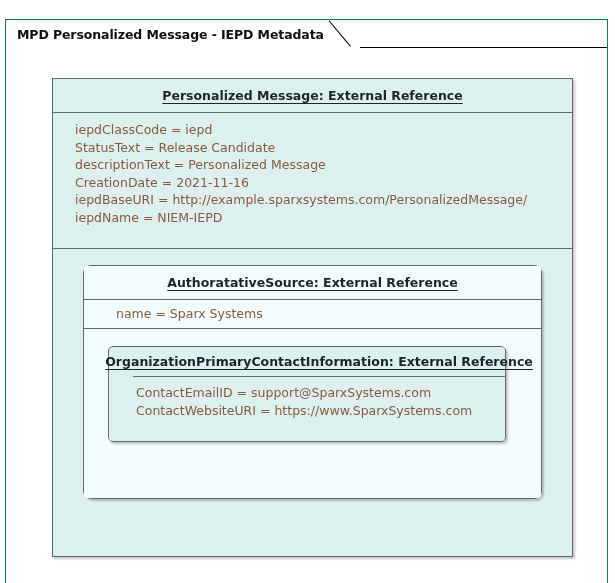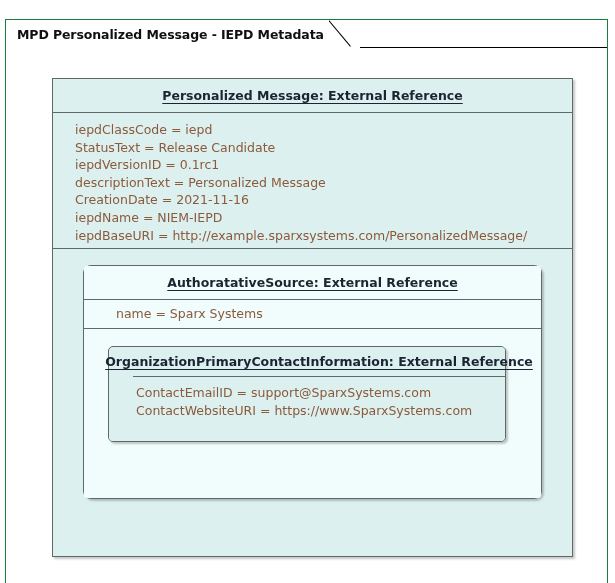--- a/index.html
+++ b/index.html
@@ -204,25 +204,24 @@
 
   <div class="objbox" id="box-personalized-message">
 
     <div class="hdr">
       <span class="hdr-text">Personalized Message: External Reference</span>
     </div>
 
     <div class="body">
       <div class="attr">iepdClassCode = iepd</div>
       <div class="attr">StatusText = Release Candidate</div>
-      <div class="attr">iepdVersionID = 0.1rc1</div>
       <div class="attr">descriptionText = Personalized Message</div>
       <div class="attr">CreationDate = 2021-11-16</div>
+      <div class="attr">iepdBaseURI = http://example.sparxsystems.com/PersonalizedMessage/</div>
       <div class="attr">iepdName = NIEM-IEPD</div>
-      <div class="attr">iepdBaseURI = http://example.sparxsystems.com/PersonalizedMessage/</div>
     </div>
 
     <div class="nest">
 
       <div class="objbox" id="box-authoratative-source">
 
         <div class="hdr">
           <span class="hdr-text">AuthoratativeSource: External Reference</span>
         </div>
 

